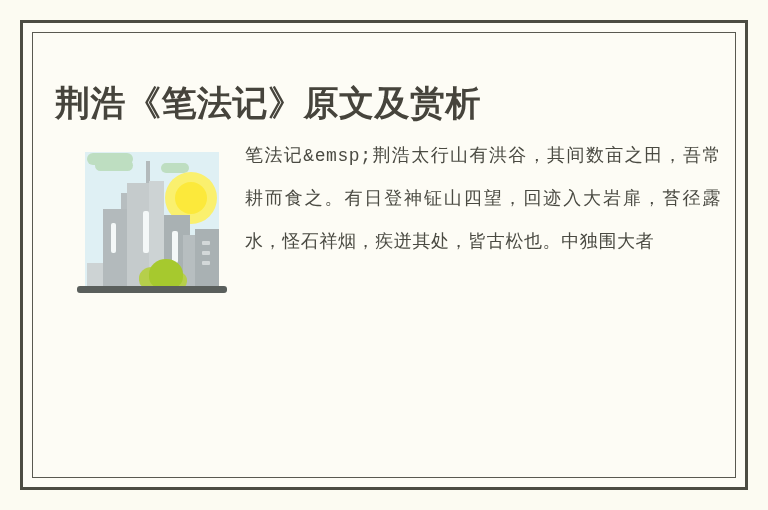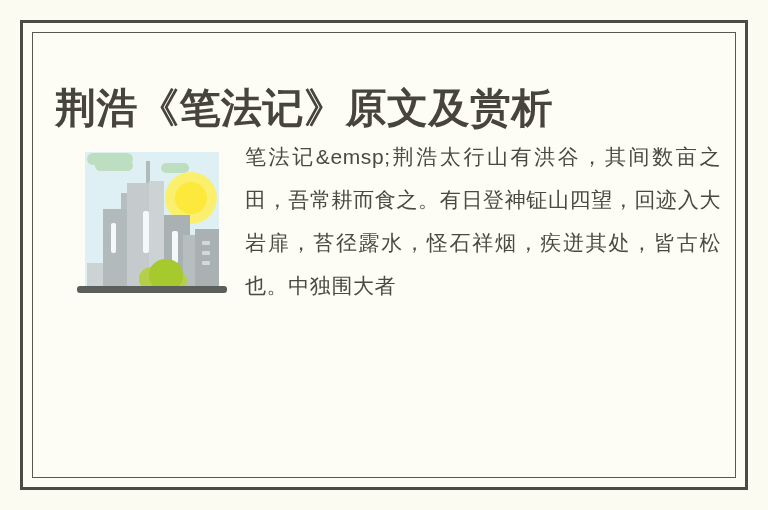--- a/index.html
+++ b/index.html
@@ -53,21 +53,21 @@
     right: 0;
     bottom: 0;
     box-sizing: border-box;
   }
 
   .page-title {
     position: absolute;
     left: 32px;
     top: 38px;
     font-family: Liberation Serif, serif;
-    font-size: 41px;
+    font-size: 35px;
     line-height: 40px;
     color: #46443C;
     letter-spacing: 0.5px;
     white-space: nowrap;
   }
 
   .article-body {
     position: absolute;
     left: 22px;
     top: 112px;
@@ -195,22 +195,22 @@
     left: 0px;
     bottom: 4px;
     width: 150px;
     height: 7px;
     background: #5A5F5C;
     border-radius: 3px;
   }
 
   
   .article-text {
-    font-family: Liberation Sans, sans-serif;
-    font-size: 21px;
+    font-family: Liberation Mono, monospace;
+    font-size: 18px;
     line-height: 43px;
     color: #4A4A42;
     text-align: justify;
     text-justify: inter-character;
     letter-spacing: 0.6px;
     padding-right: 6px;
   }
 </style>
 </head>
 <body>

